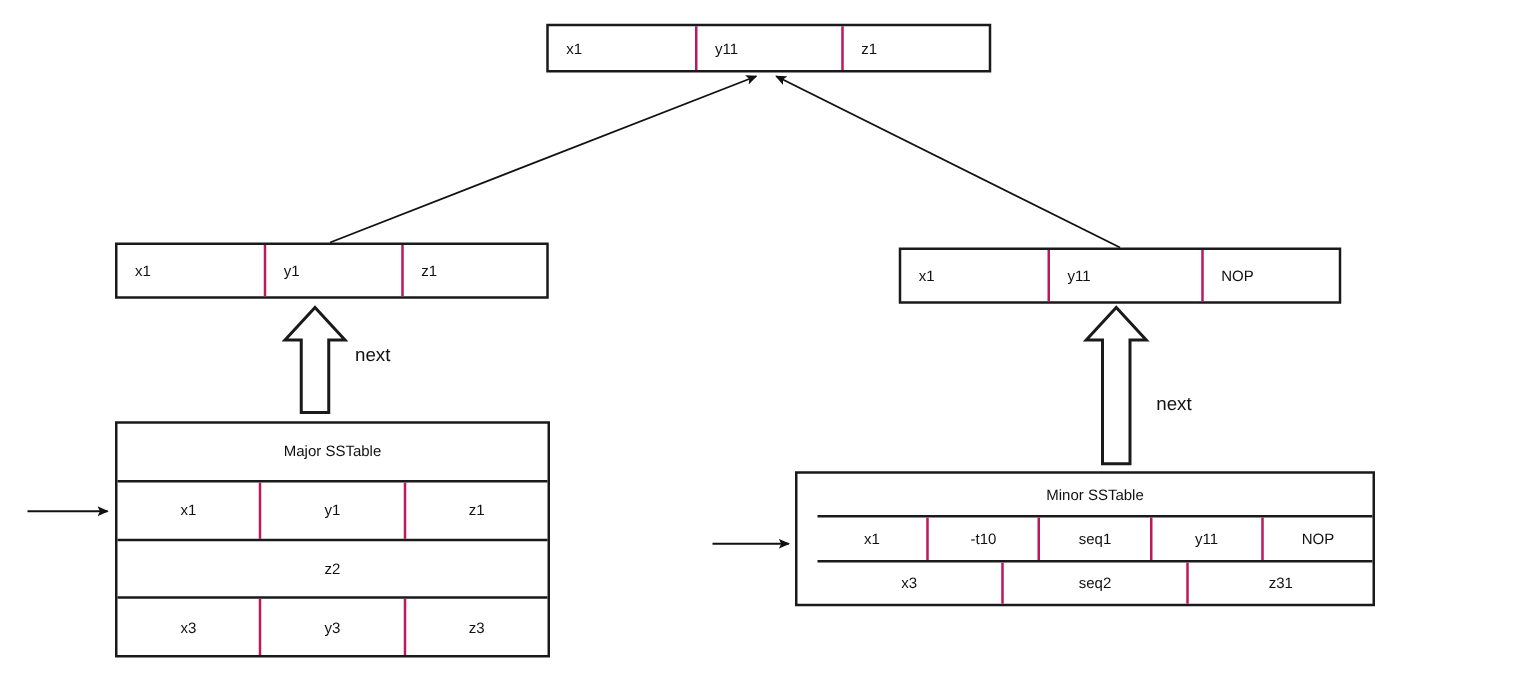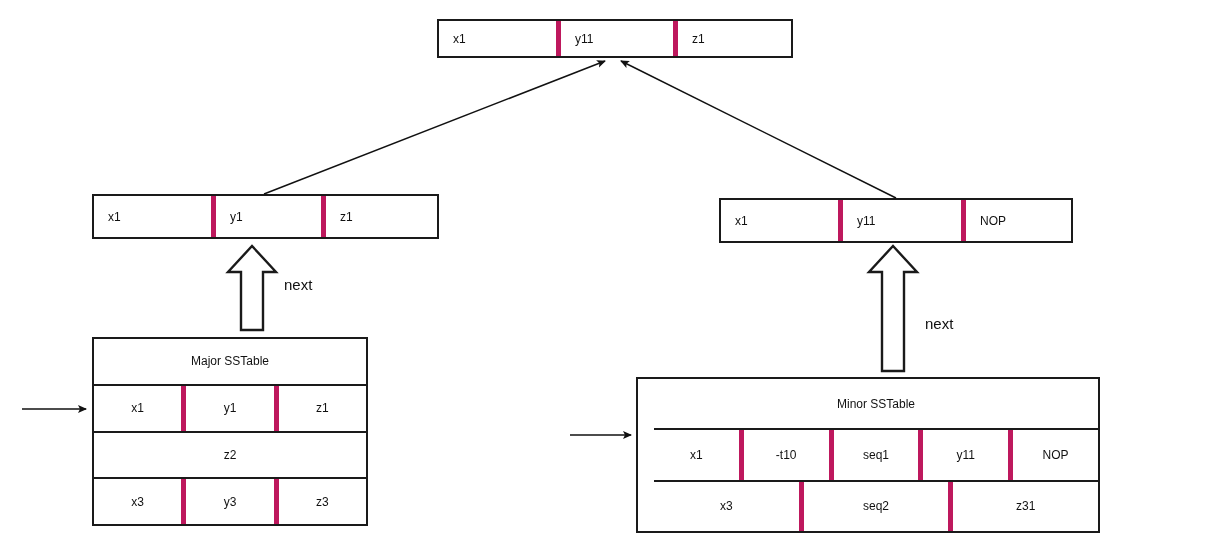--- a/index.html
+++ b/index.html
@@ -39,38 +39,38 @@
     display: flex;
     align-items: center;
     justify-content: center;
     font-size: 12px;
     color: #111111;
     line-height: 1;
     overflow: hidden;
     white-space: nowrap;
   }
   .tbl .cell + .cell {
-    border-left: 5px solid #be185d;
+    border-left: 2px solid #be185d;
   }
   .tbl .cell.lead {
     justify-content: flex-start;
     padding-left: 14px;
   }
   .tbl .titlerow .cell {
     justify-content: center;
   }
 
   
   #node-top   { left: 437px; top: 19px;  width: 356px; height: 39px; }
   #node-left  { left: 92px;  top: 194px; width: 347px; height: 45px; }
   #node-right { left: 719px; top: 198px; width: 354px; height: 45px; }
 
   
-  #major-sstable { left: 92px;  top: 337px; width: 276px; height: 189px; }
-  #minor-sstable { left: 636px; top: 377px; width: 464px; height: 156px; padding-left: 16px; }
+  #major-sstable { left: 92px;  top: 337px; width: 348px; height: 189px; }
+  #minor-sstable { left: 636px; top: 377px; width: 464px; height: 108px; padding-left: 16px; }
 
   
   #arrows {
     position: absolute;
     left: 0; top: 0;
     width: 1228px;
     height: 553px;
     pointer-events: none;
   }
 

